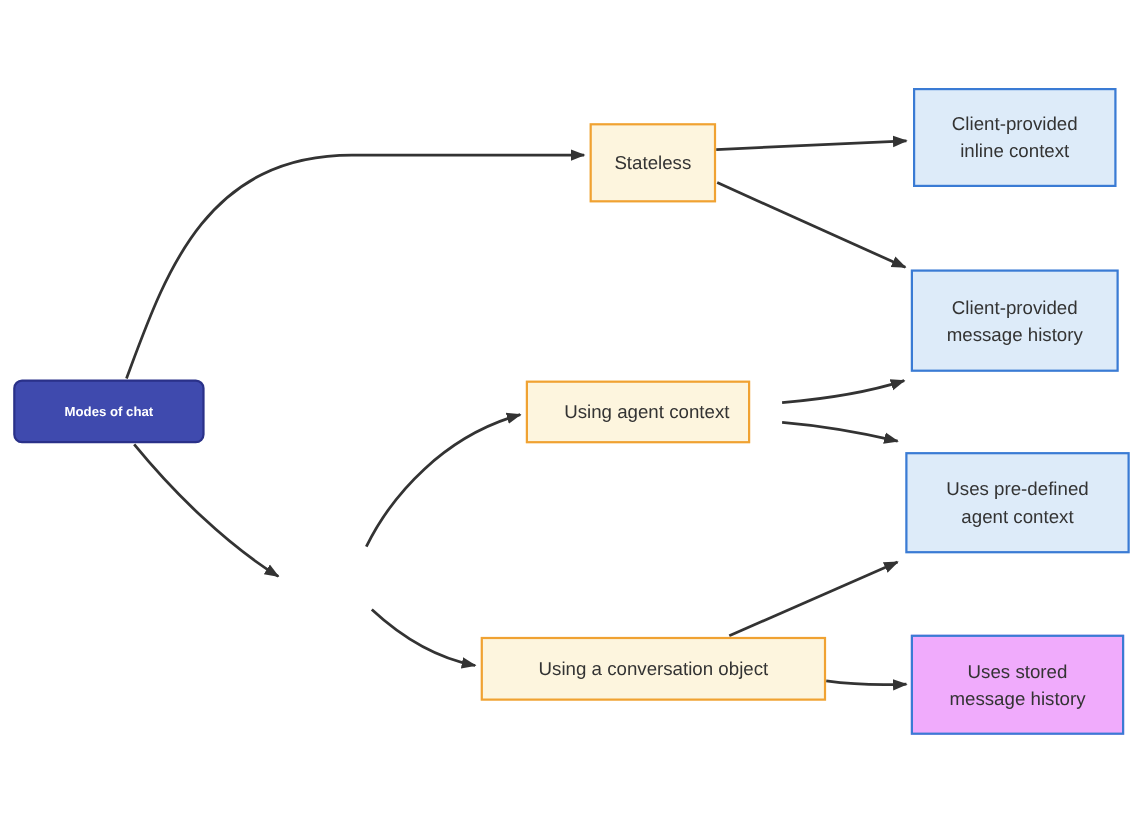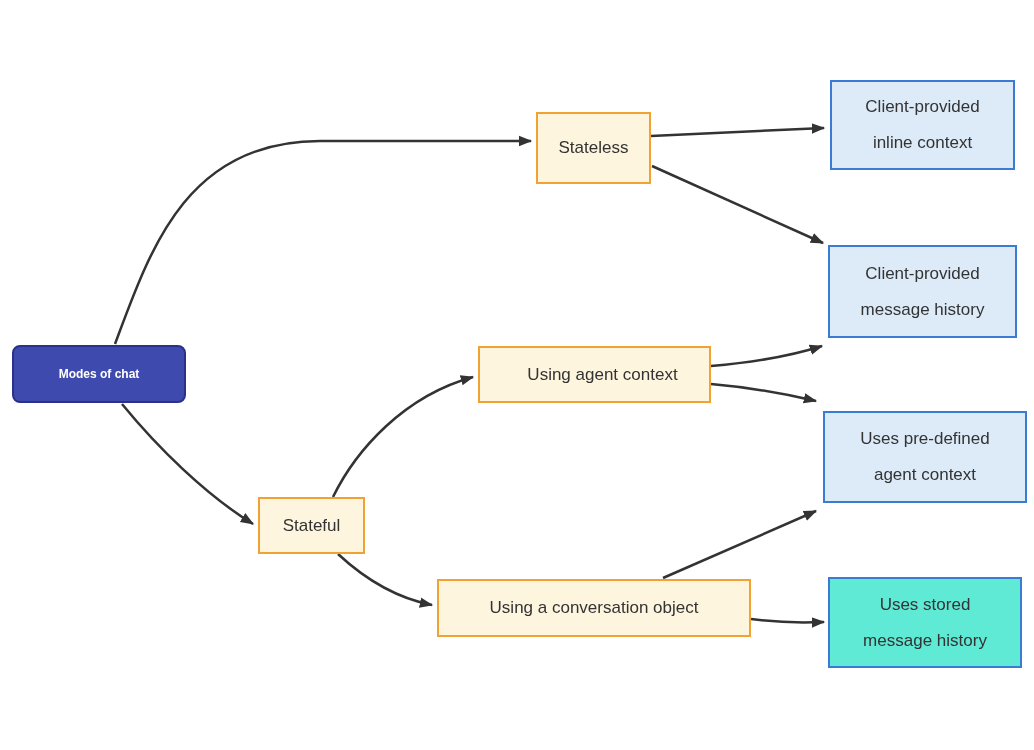--- a/index.html
+++ b/index.html
@@ -24,21 +24,21 @@
   }
   .node {
     position: absolute;
     box-sizing: border-box;
     display: flex;
     align-items: center;
     justify-content: center;
     text-align: center;
     white-space: pre-line;
     font-size: 17px;
-    line-height: 36px;
+    line-height: 25px;
     color: #333333;
   }
   .node-root {
     border-radius: 8px;
     font-weight: bold;
     font-size: 12px;
   }
   .node-branch, .node-leaf {
     border-radius: 0;
   }
@@ -61,24 +61,23 @@
         <path d="M651,136 L824,128" fill="none" stroke="#333333" stroke-width="2.5" marker-end="url(#arrowhead)"></path>
         <path d="M652,166 L823,243" fill="none" stroke="#333333" stroke-width="2.5" marker-end="url(#arrowhead)"></path>
         <path d="M711,366 C758,362 794,355 822,346" fill="none" stroke="#333333" stroke-width="2.5" marker-end="url(#arrowhead)"></path>
         <path d="M711,384 C758,388 790,395 816,401" fill="none" stroke="#333333" stroke-width="2.5" marker-end="url(#arrowhead)"></path>
         <path d="M663,578 L816,511" fill="none" stroke="#333333" stroke-width="2.5" marker-end="url(#arrowhead)"></path>
         <path d="M751,619 C780,623 802,623 824,622" fill="none" stroke="#333333" stroke-width="2.5" marker-end="url(#arrowhead)"></path>
       </g>
   </svg>
 <div class="node node-root" style="left: 12px; top: 345px; width: 174px; height: 58px; background: rgb(63, 74, 174); border: 2px solid rgb(42, 49, 137); color: rgb(255, 255, 255);"><span>Modes of chat</span></div>
     <div class="node node-branch" style="left: 536px; top: 112px; width: 115px; height: 72px; background: rgb(253, 245, 222); border: 2px solid rgb(240, 162, 50); color: rgb(51, 51, 51);"><span>Stateless</span></div>
-    <div class="node node-branch" style="left: 258px; top: 497px; width: 107px; height: 57px; background: rgb(253, 245, 222); border: 2px solid rgb(240, 162, 50); color: rgb(51, 51, 51);"><span>Stateful</span></div>
-    <div class="node node-branch" style="left: 478px; top: 346px; width: 233px; height: 57px; background: rgb(253, 245, 222); border: 2px solid rgb(240, 162, 50); color: rgb(51, 51, 51); padding-left: 16px;"><span>Using agent context</span></div>
+    <div class="node node-branch" style="left: 478px; top: 346px; width: 204px; height: 57px; background: rgb(253, 245, 222); border: 2px solid rgb(240, 162, 50); color: rgb(51, 51, 51); padding-left: 16px;"><span>Using agent context</span></div>
     <div class="node node-branch" style="left: 437px; top: 579px; width: 314px; height: 58px; background: rgb(253, 245, 222); border: 2px solid rgb(240, 162, 50); color: rgb(51, 51, 51);"><span>Using a conversation object</span></div>
     <div class="node node-leaf" style="left: 830px; top: 80px; width: 185px; height: 90px; background: rgb(221, 235, 249); border: 2px solid rgb(58, 123, 212); color: rgb(51, 51, 51);"><span>Client-provided
 inline context</span></div>
     <div class="node node-leaf" style="left: 828px; top: 245px; width: 189px; height: 93px; background: rgb(221, 235, 249); border: 2px solid rgb(58, 123, 212); color: rgb(51, 51, 51);"><span>Client-provided
 message history</span></div>
     <div class="node node-leaf" style="left: 823px; top: 411px; width: 204px; height: 92px; background: rgb(221, 235, 249); border: 2px solid rgb(58, 123, 212); color: rgb(51, 51, 51);"><span>Uses pre-defined
 agent context</span></div>
-    <div class="node node-leaf" style="left: 828px; top: 577px; width: 194px; height: 91px; background: #5eead4; border: 2px solid rgb(58, 123, 212); color: rgb(51, 51, 51);"><span>Uses stored
+    <div class="node node-leaf" style="left: 828px; top: 577px; width: 194px; height: 91px; background: #f0abfc; border: 2px solid rgb(58, 123, 212); color: rgb(51, 51, 51);"><span>Uses stored
 message history</span></div>
   </div>
 
 </body></html>

